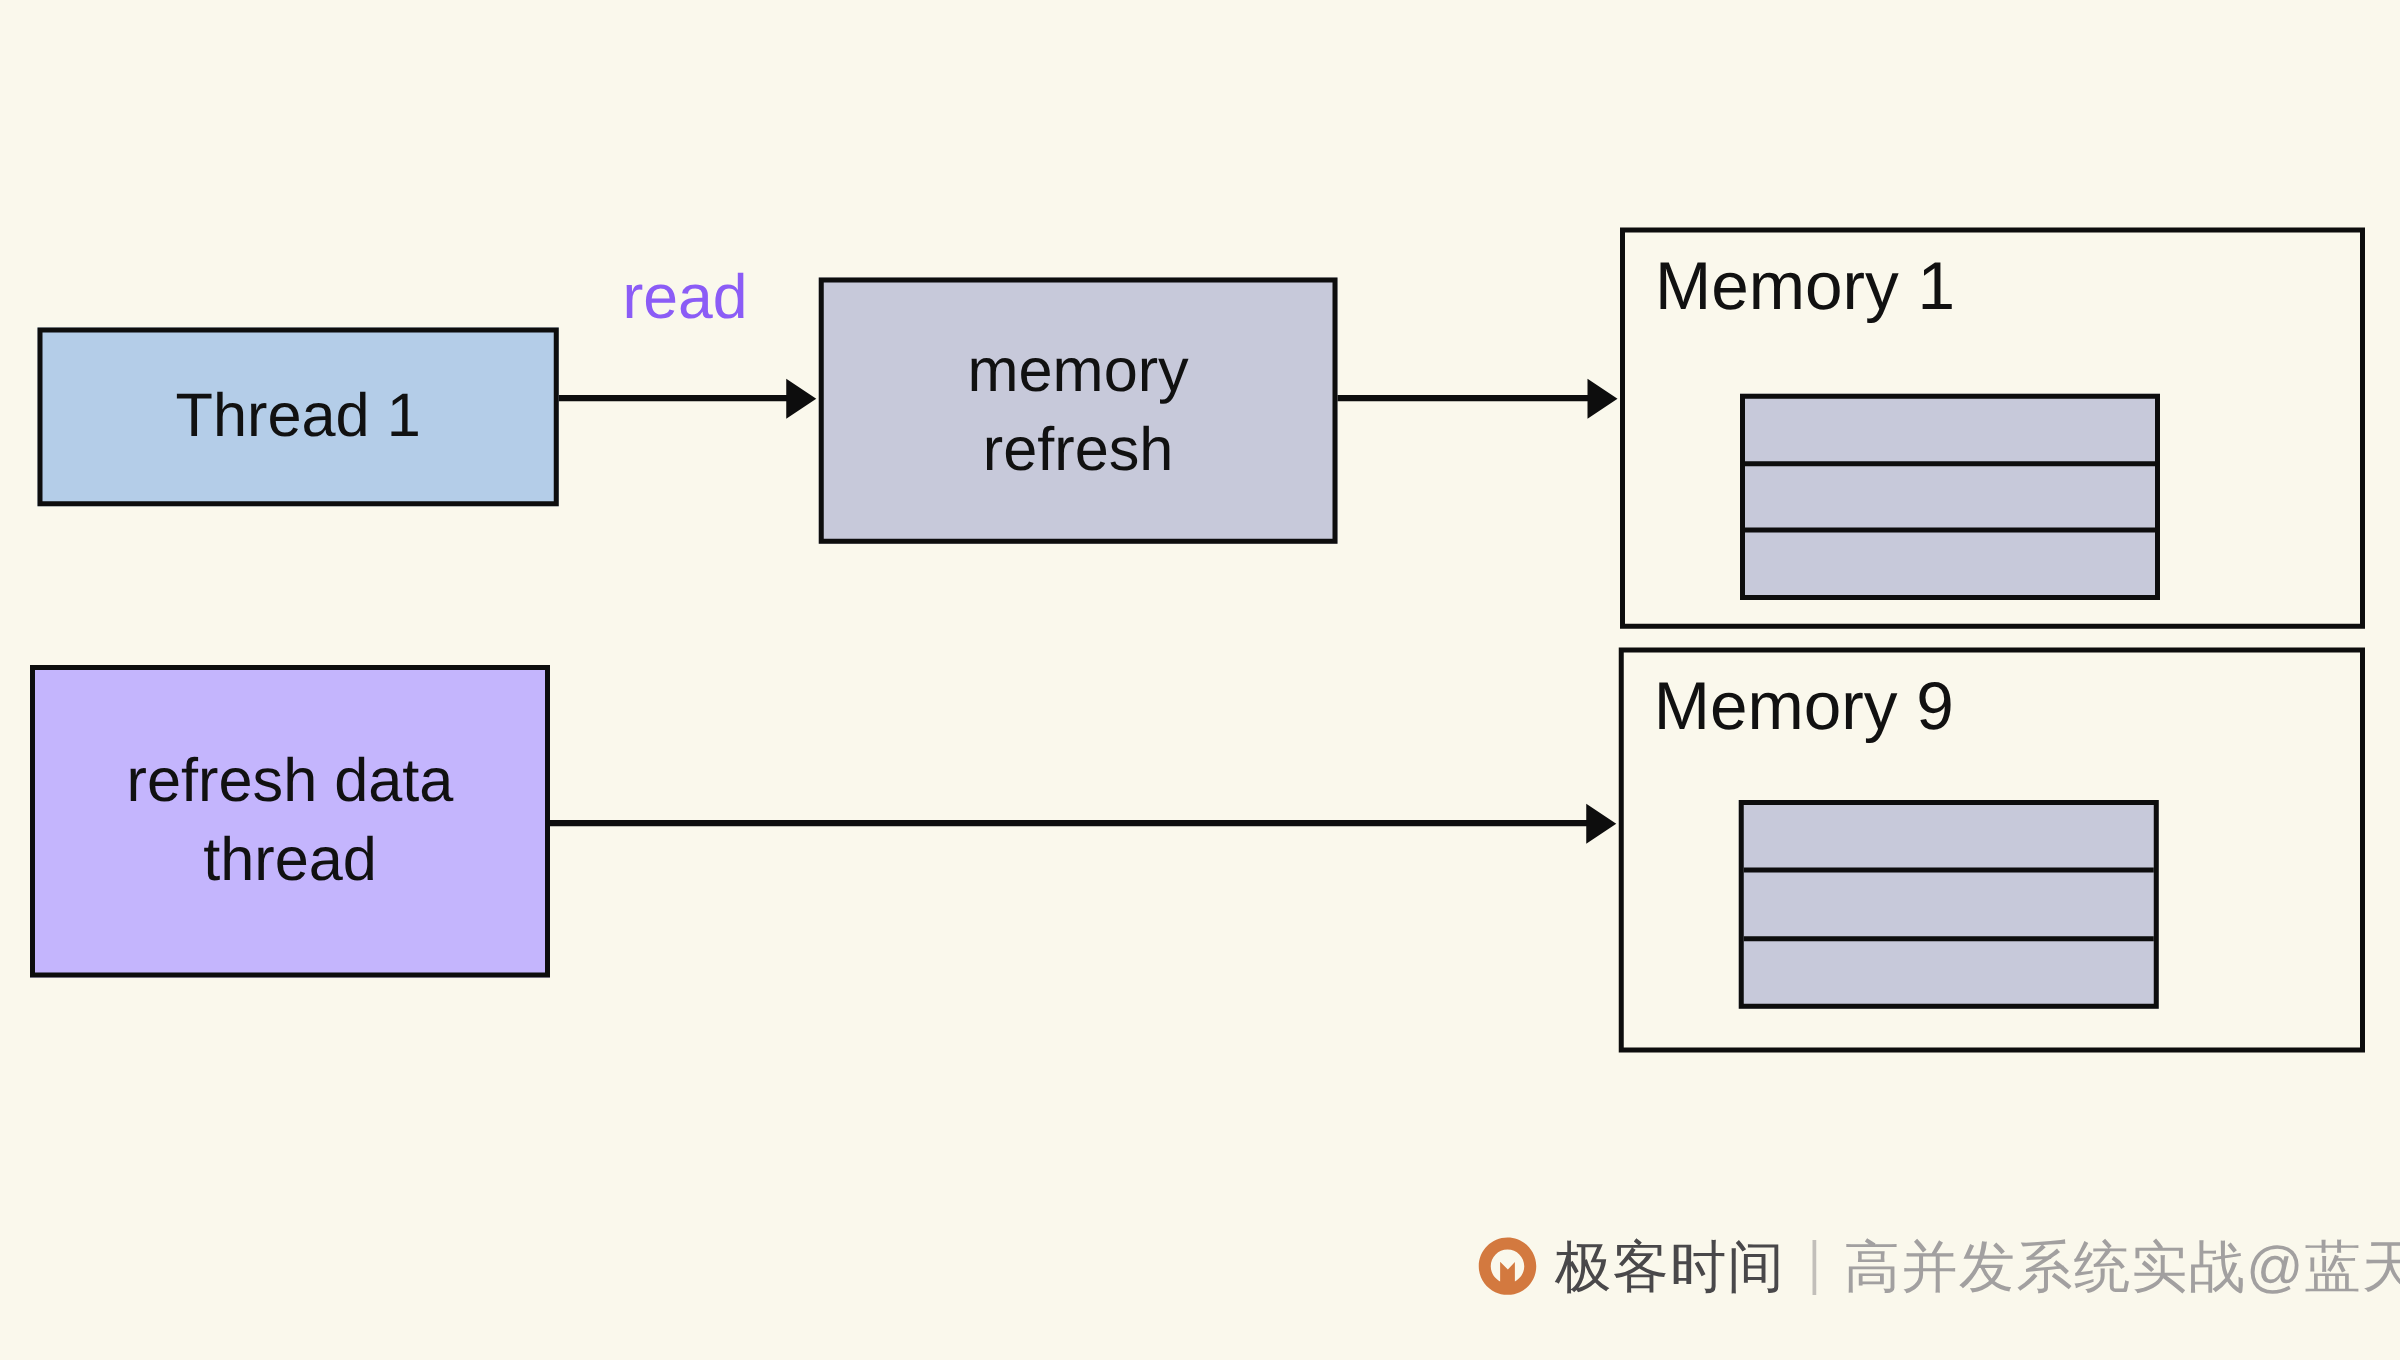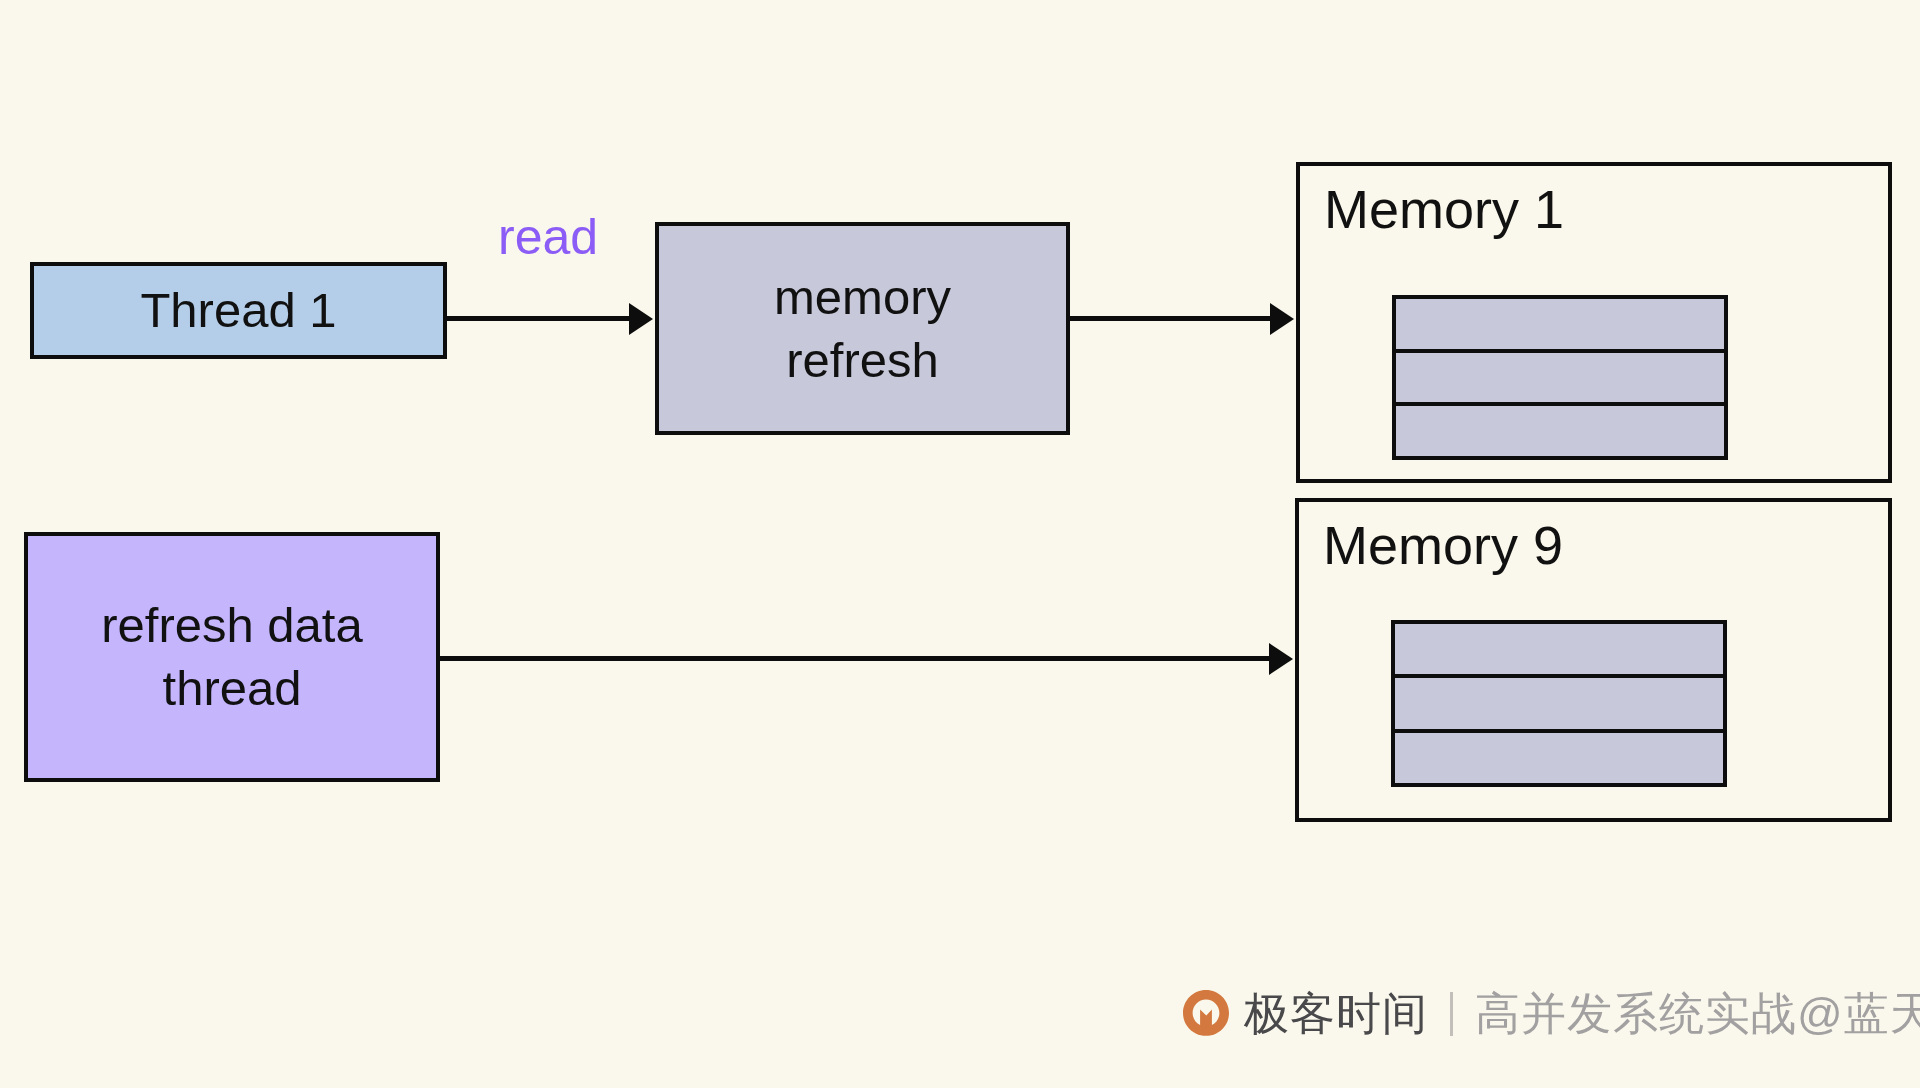--- a/index.html
+++ b/index.html
@@ -34,21 +34,21 @@
   }
   .node .line {
     display: block;
   }
 
   
   #thread1 {
     left: 30px;
     top: 262px;
     width: 417px;
-    height: 97px;
+    height: 143px;
     background: #b4cde8;
     font-size: 49px;
   }
 
   
   #refresh-thread {
     left: 24px;
     top: 532px;
     width: 416px;
     height: 250px;
@@ -66,20 +66,21 @@
     font-size: 49px;
     margin-top: 10px;
   }
 
   
   .memory-box {
     position: absolute;
     box-sizing: border-box;
     border: 4px solid #0d0d0d;
     background: #faf8ec;
+    margin-top: 20px;
   }
   #memory1 {
     left: 1296px;
     top: 162px;
     width: 596px;
     height: 321px;
   }
   #memory2 {
     left: 1295px;
     top: 498px;

